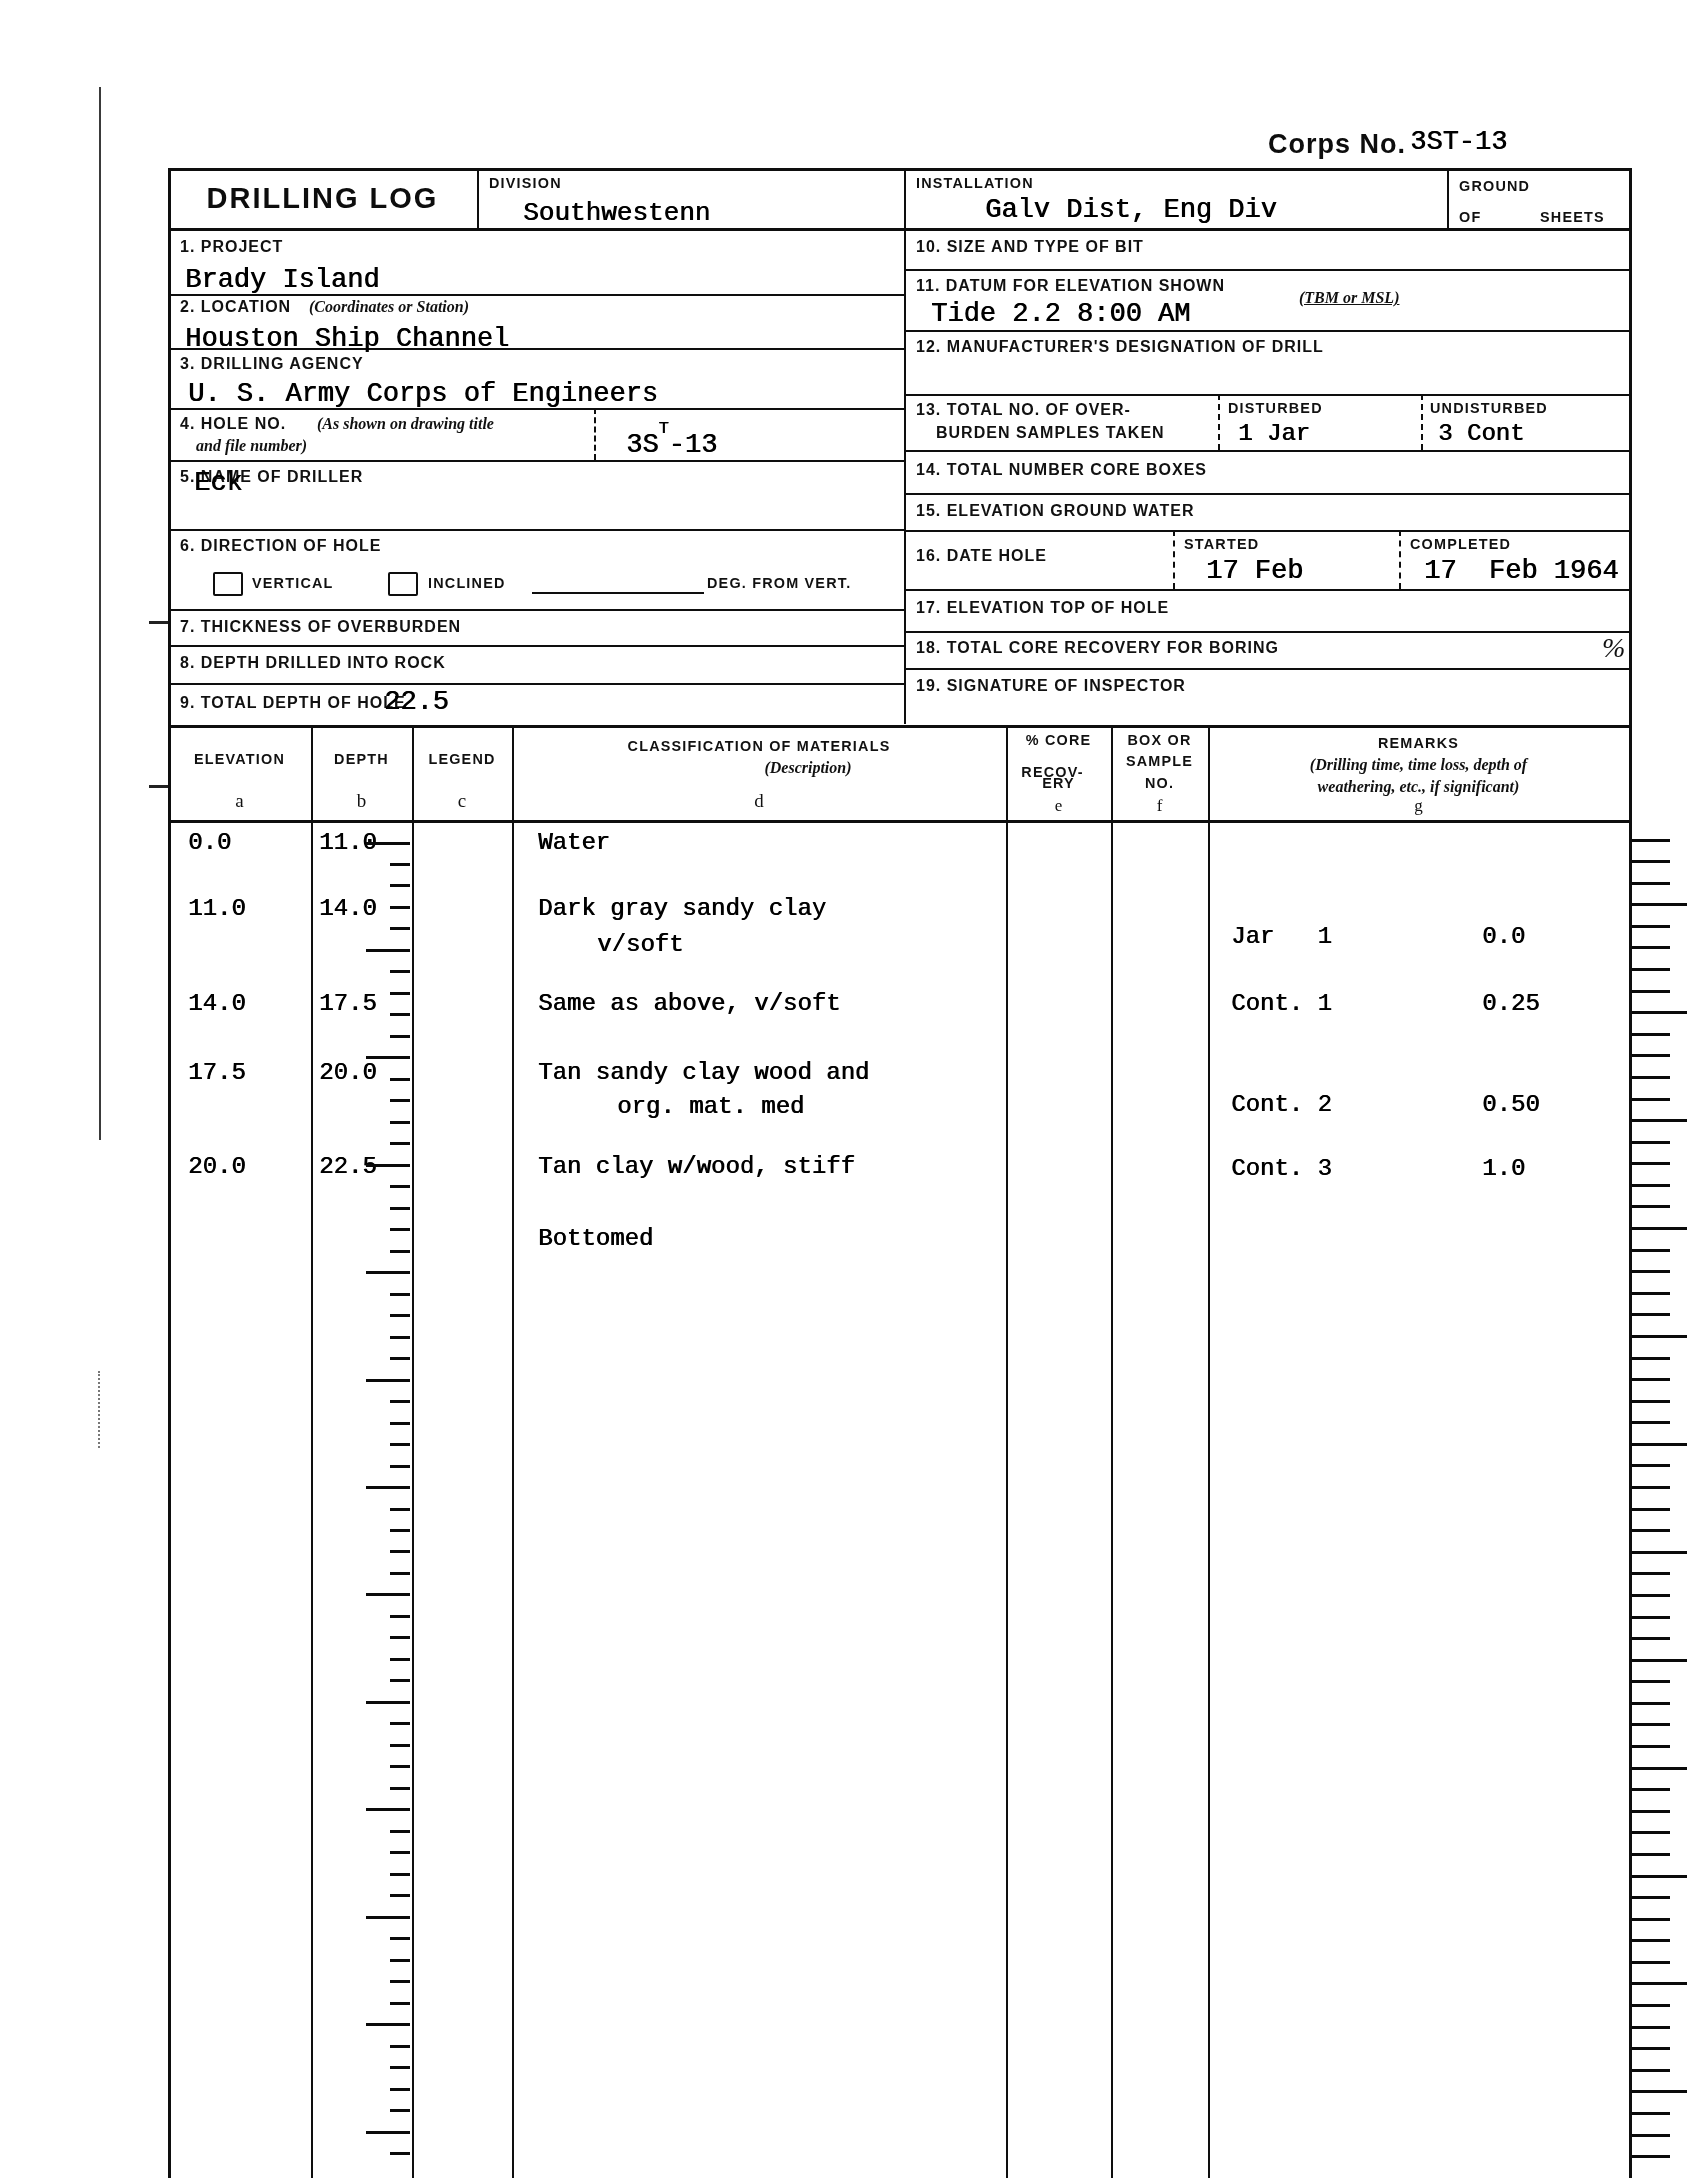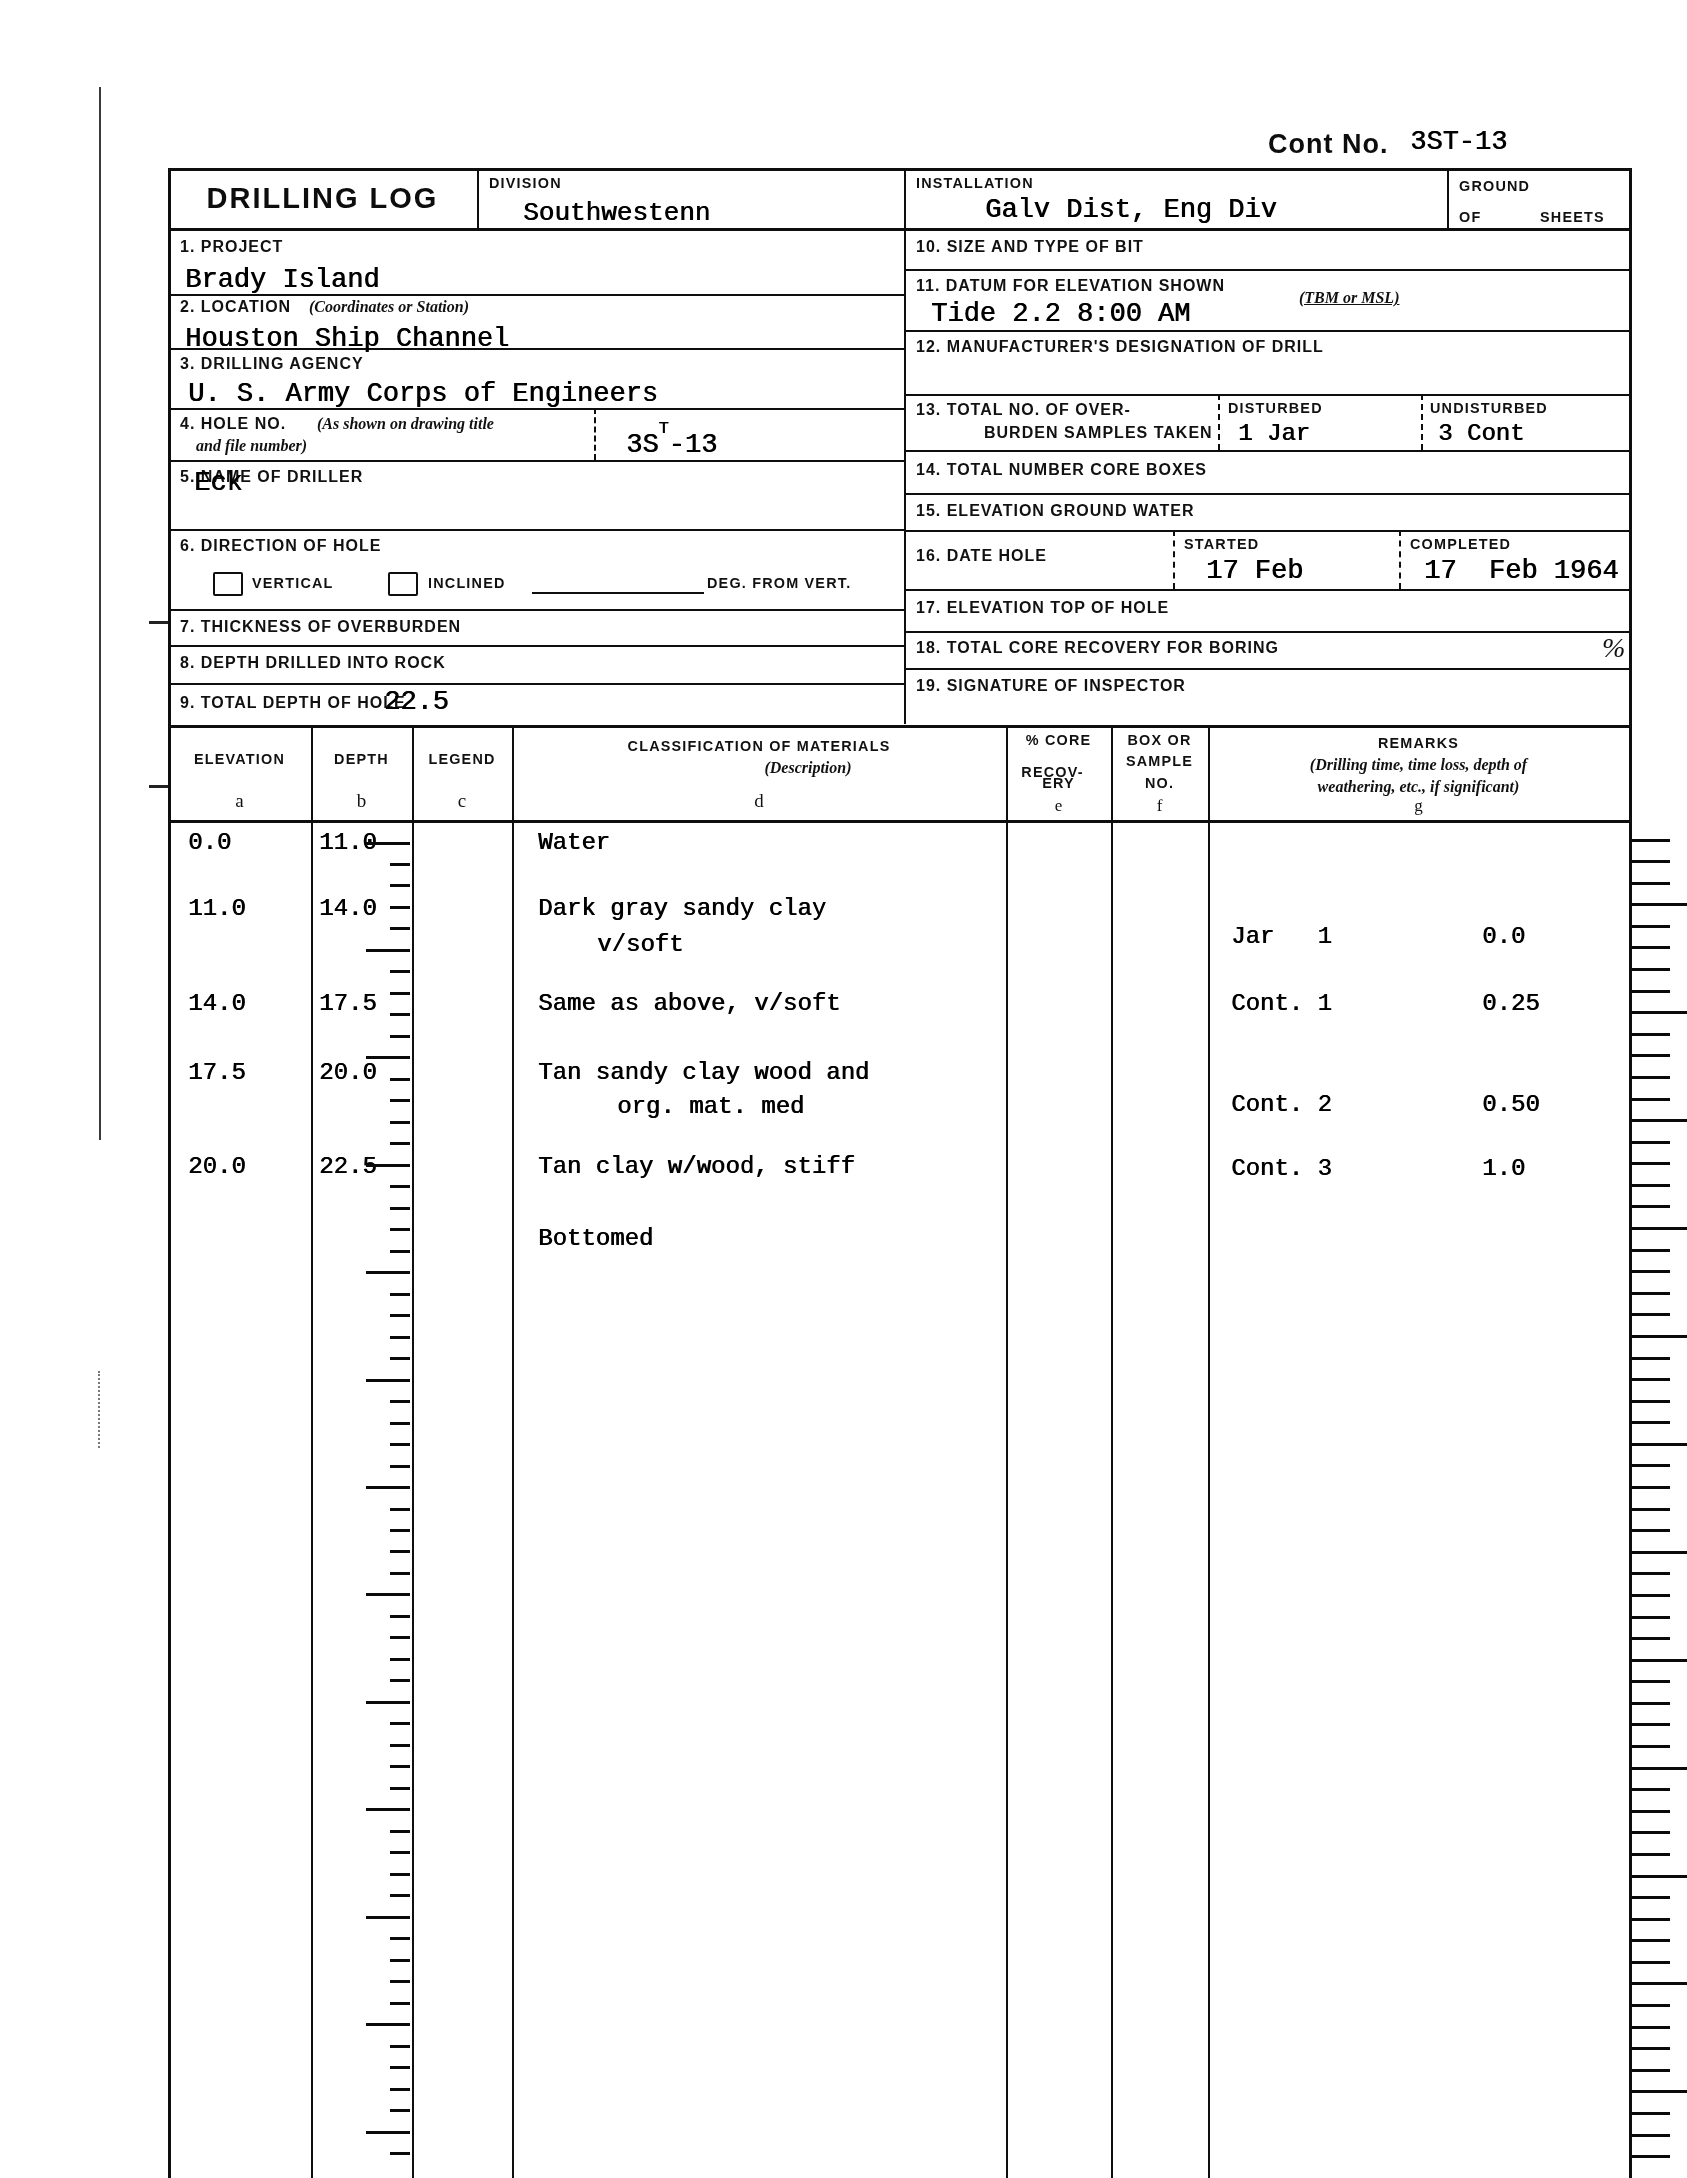--- a/index.html
+++ b/index.html
@@ -30,21 +30,21 @@
 </head>
 <body>
 
 <div id="page">
 
   <div class="abs" style="left:99px;top:87px;width:2px;height:1053px;background:#3a3a3a;"></div>
   <div class="abs" style="left:98px;top:1371px;width:0;height:77px;border-left:2px dotted #777;"></div>
   <div class="abs" style="left:149px;top:621px;width:22px;height:3px;background:#222;"></div>
   <div class="abs" style="left:149px;top:785px;width:22px;height:3px;background:#222;"></div>
 
-  <div class="abs" style="left:1268px;top:129px;font-size:27px;font-weight:700;letter-spacing:1px;">Cont No.</div>
+  <div class="abs" style="left:1268px;top:129px;font-size:27px;font-weight:700;letter-spacing:1px;">Corps No.</div>
   <div class="typed typed-lg" style="left:1410px;top:127px;">3ST-13</div>
 
   <div class="hl3" style="left:168px;top:168px;width:1463px;"></div>
   <div class="hl3" style="left:168px;top:228px;width:1463px;"></div>
   <div class="vl3" style="left:168px;top:168px;height:2010px;"></div>
   <div class="vl3" style="left:1629px;top:168px;height:2010px;"></div>
   <div class="vl" style="left:477px;top:168px;height:61px;"></div>
   <div class="vl" style="left:904px;top:168px;height:556px;"></div>
   <div class="vl" style="left:1447px;top:168px;height:61px;"></div>
 
@@ -125,21 +125,21 @@
 
   <div class="lbl" style="left:916px;top:238px;">10. SIZE AND TYPE OF BIT</div>
 
   <div class="lbl" style="left:916px;top:277px;">11. DATUM FOR ELEVATION SHOWN</div>
   <div class="itl" style="left:1299px;top:289px;text-decoration:underline;">(TBM or MSL)</div>
   <div class="typed typed-lg" style="left:931px;top:299px;">Tide 2.2 8:00 AM</div>
 
   <div class="lbl" style="left:916px;top:338px;">12. MANUFACTURER'S DESIGNATION OF DRILL</div>
 
   <div class="lbl" style="left:916px;top:401px;">13. TOTAL NO. OF OVER-</div>
-  <div class="lbl" style="left:936px;top:424px;margin-left:48px;">BURDEN SAMPLES TAKEN</div>
+  <div class="lbl" style="left:936px;top:424px;">BURDEN SAMPLES TAKEN</div>
   <div class="lbls" style="left:1228px;top:400px;">DISTURBED</div>
   <div class="typed" style="left:1238px;top:420px;">1 Jar</div>
   <div class="lbls" style="left:1430px;top:400px;">UNDISTURBED</div>
   <div class="typed" style="left:1438px;top:420px;">3 Cont</div>
 
   <div class="lbl" style="left:916px;top:461px;">14. TOTAL NUMBER CORE BOXES</div>
   <div class="lbl" style="left:916px;top:502px;">15. ELEVATION GROUND WATER</div>
 
   <div class="lbl" style="left:916px;top:547px;">16. DATE HOLE</div>
   <div class="lbls" style="left:1184px;top:536px;">STARTED</div>

